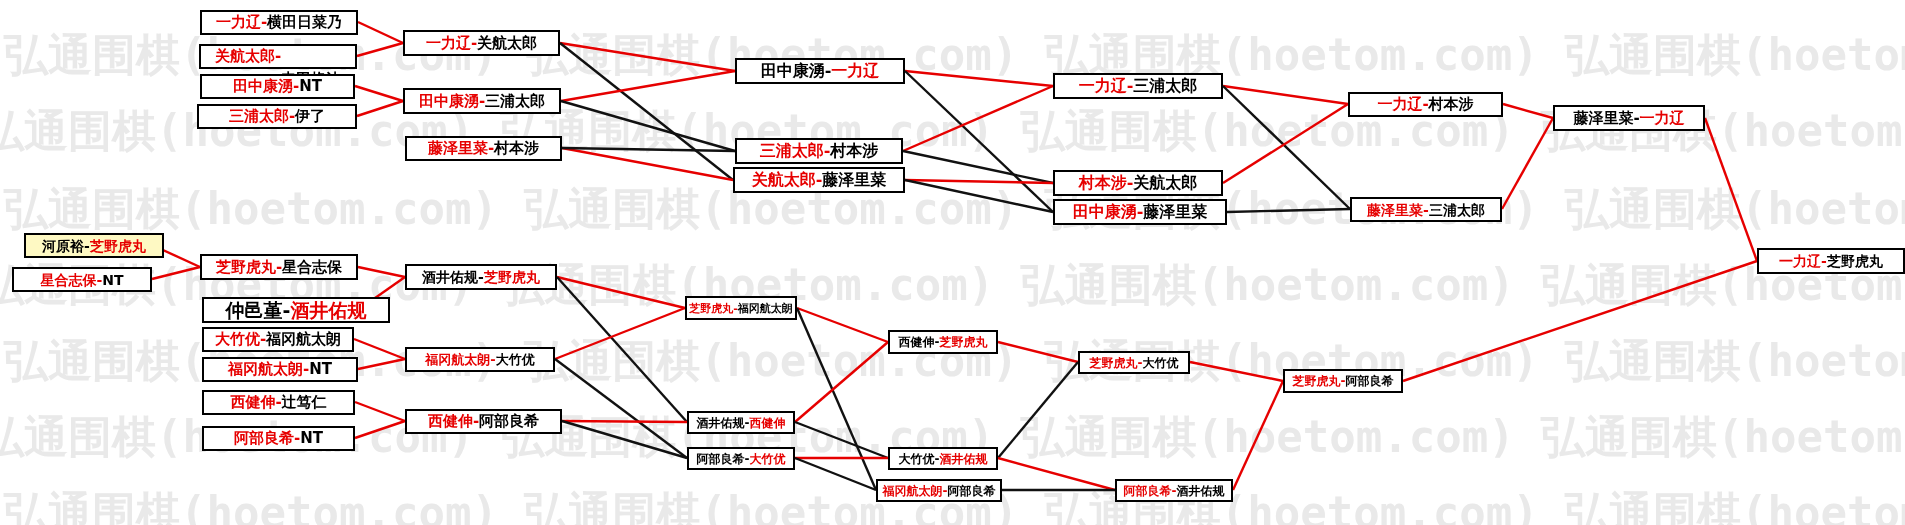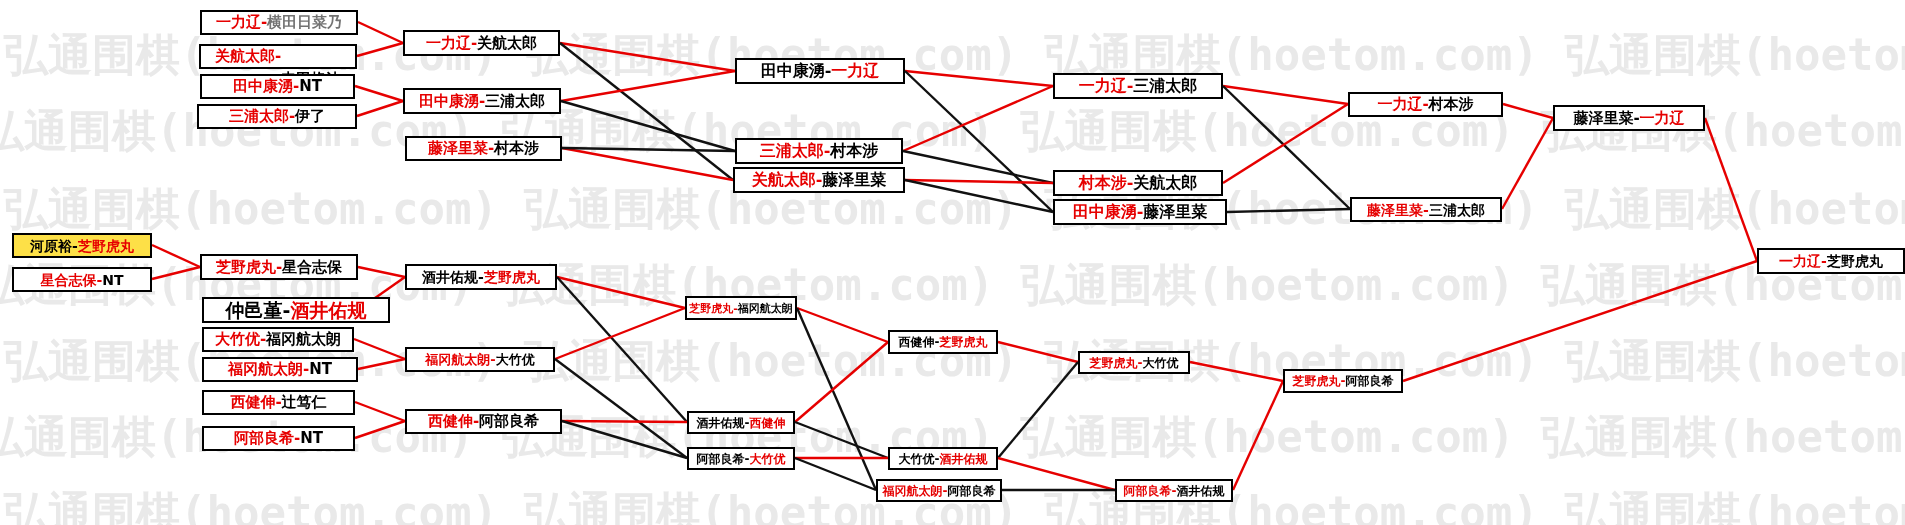--- a/index.html
+++ b/index.html
@@ -85,21 +85,21 @@
     <line x1="998" y1="458" x2="1115" y2="490" stroke="#e60000" stroke-width="2.4"></line>
     <line x1="1002" y1="490" x2="1115" y2="490" stroke="#111111" stroke-width="2.4"></line>
     <line x1="1190" y1="362" x2="1283" y2="381" stroke="#e60000" stroke-width="2.4"></line>
     <line x1="1233" y1="490" x2="1283" y2="381" stroke="#e60000" stroke-width="2.4"></line>
     <line x1="1403" y1="381" x2="1757" y2="261" stroke="#e60000" stroke-width="2.4"></line>
   </svg>
 <div id="box-layer">
     <div class="match-box" style="left: 200px; top: 10px; width: 158px; height: 25px; font-size: 15px; border-color: rgb(0, 0, 0); background: rgb(255, 255, 255);">
       <span style="color: rgb(230, 0, 0);">一力辽</span>
       <span style="color: rgb(230, 0, 0);">-</span>
-      <span style="color: #737373;">横田日菜乃</span>
+      <span style="color: #000000;">横田日菜乃</span>
     </div>
     <div class="match-box" style="left: 199px; top: 44px; width: 158px; height: 25px; font-size: 15px; border-color: rgb(0, 0, 0); background: rgb(255, 255, 255);">
       <span style="color: rgb(230, 0, 0);">关航太郎</span>
       <span style="color: rgb(230, 0, 0);">-</span>
       <span style="color: rgb(0, 0, 0); margin-top: 46px;">寺田柊汰</span>
     </div>
     <div class="match-box" style="left: 200px; top: 74px; width: 155px; height: 25px; font-size: 15px; border-color: rgb(0, 0, 0); background: rgb(255, 255, 255);">
       <span style="color: rgb(230, 0, 0);">田中康湧</span>
       <span style="color: rgb(230, 0, 0);">-</span>
       <span style="color: rgb(0, 0, 0);">NT</span>
@@ -167,21 +167,21 @@
     <div class="match-box" style="left: 1553px; top: 105px; width: 152px; height: 26px; font-size: 15px; border-color: rgb(0, 0, 0); background: rgb(255, 255, 255);">
       <span style="color: rgb(0, 0, 0);">藤泽里菜</span>
       <span style="color: rgb(0, 0, 0);">-</span>
       <span style="color: rgb(230, 0, 0);">一力辽</span>
     </div>
     <div class="match-box" style="left: 1757px; top: 248px; width: 148px; height: 26px; font-size: 14px; border-color: rgb(0, 0, 0); background: rgb(255, 255, 255);">
       <span style="color: rgb(230, 0, 0);">一力辽</span>
       <span style="color: rgb(230, 0, 0);">-</span>
       <span style="color: rgb(0, 0, 0);">芝野虎丸</span>
     </div>
-    <div class="match-box" style="left: 12px; top: 233px; width: 140px; height: 25px; font-size: 14px; border-color: rgb(0, 0, 0); background: #fde047;">
+    <div class="match-box" style="left: 24px; top: 233px; width: 140px; height: 25px; font-size: 14px; border-color: rgb(0, 0, 0); background: #fef9c3;">
       <span style="color: rgb(0, 0, 0);">河原裕</span>
       <span style="color: rgb(0, 0, 0);">-</span>
       <span style="color: rgb(230, 0, 0);">芝野虎丸</span>
     </div>
     <div class="match-box" style="left: 12px; top: 267px; width: 140px; height: 25px; font-size: 14px; border-color: rgb(0, 0, 0); background: rgb(255, 255, 255);">
       <span style="color: rgb(230, 0, 0);">星合志保</span>
       <span style="color: rgb(230, 0, 0);">-</span>
       <span style="color: rgb(0, 0, 0);">NT</span>
     </div>
     <div class="match-box" style="left: 200px; top: 254px; width: 158px; height: 26px; font-size: 15px; border-color: rgb(0, 0, 0); background: rgb(255, 255, 255);">

